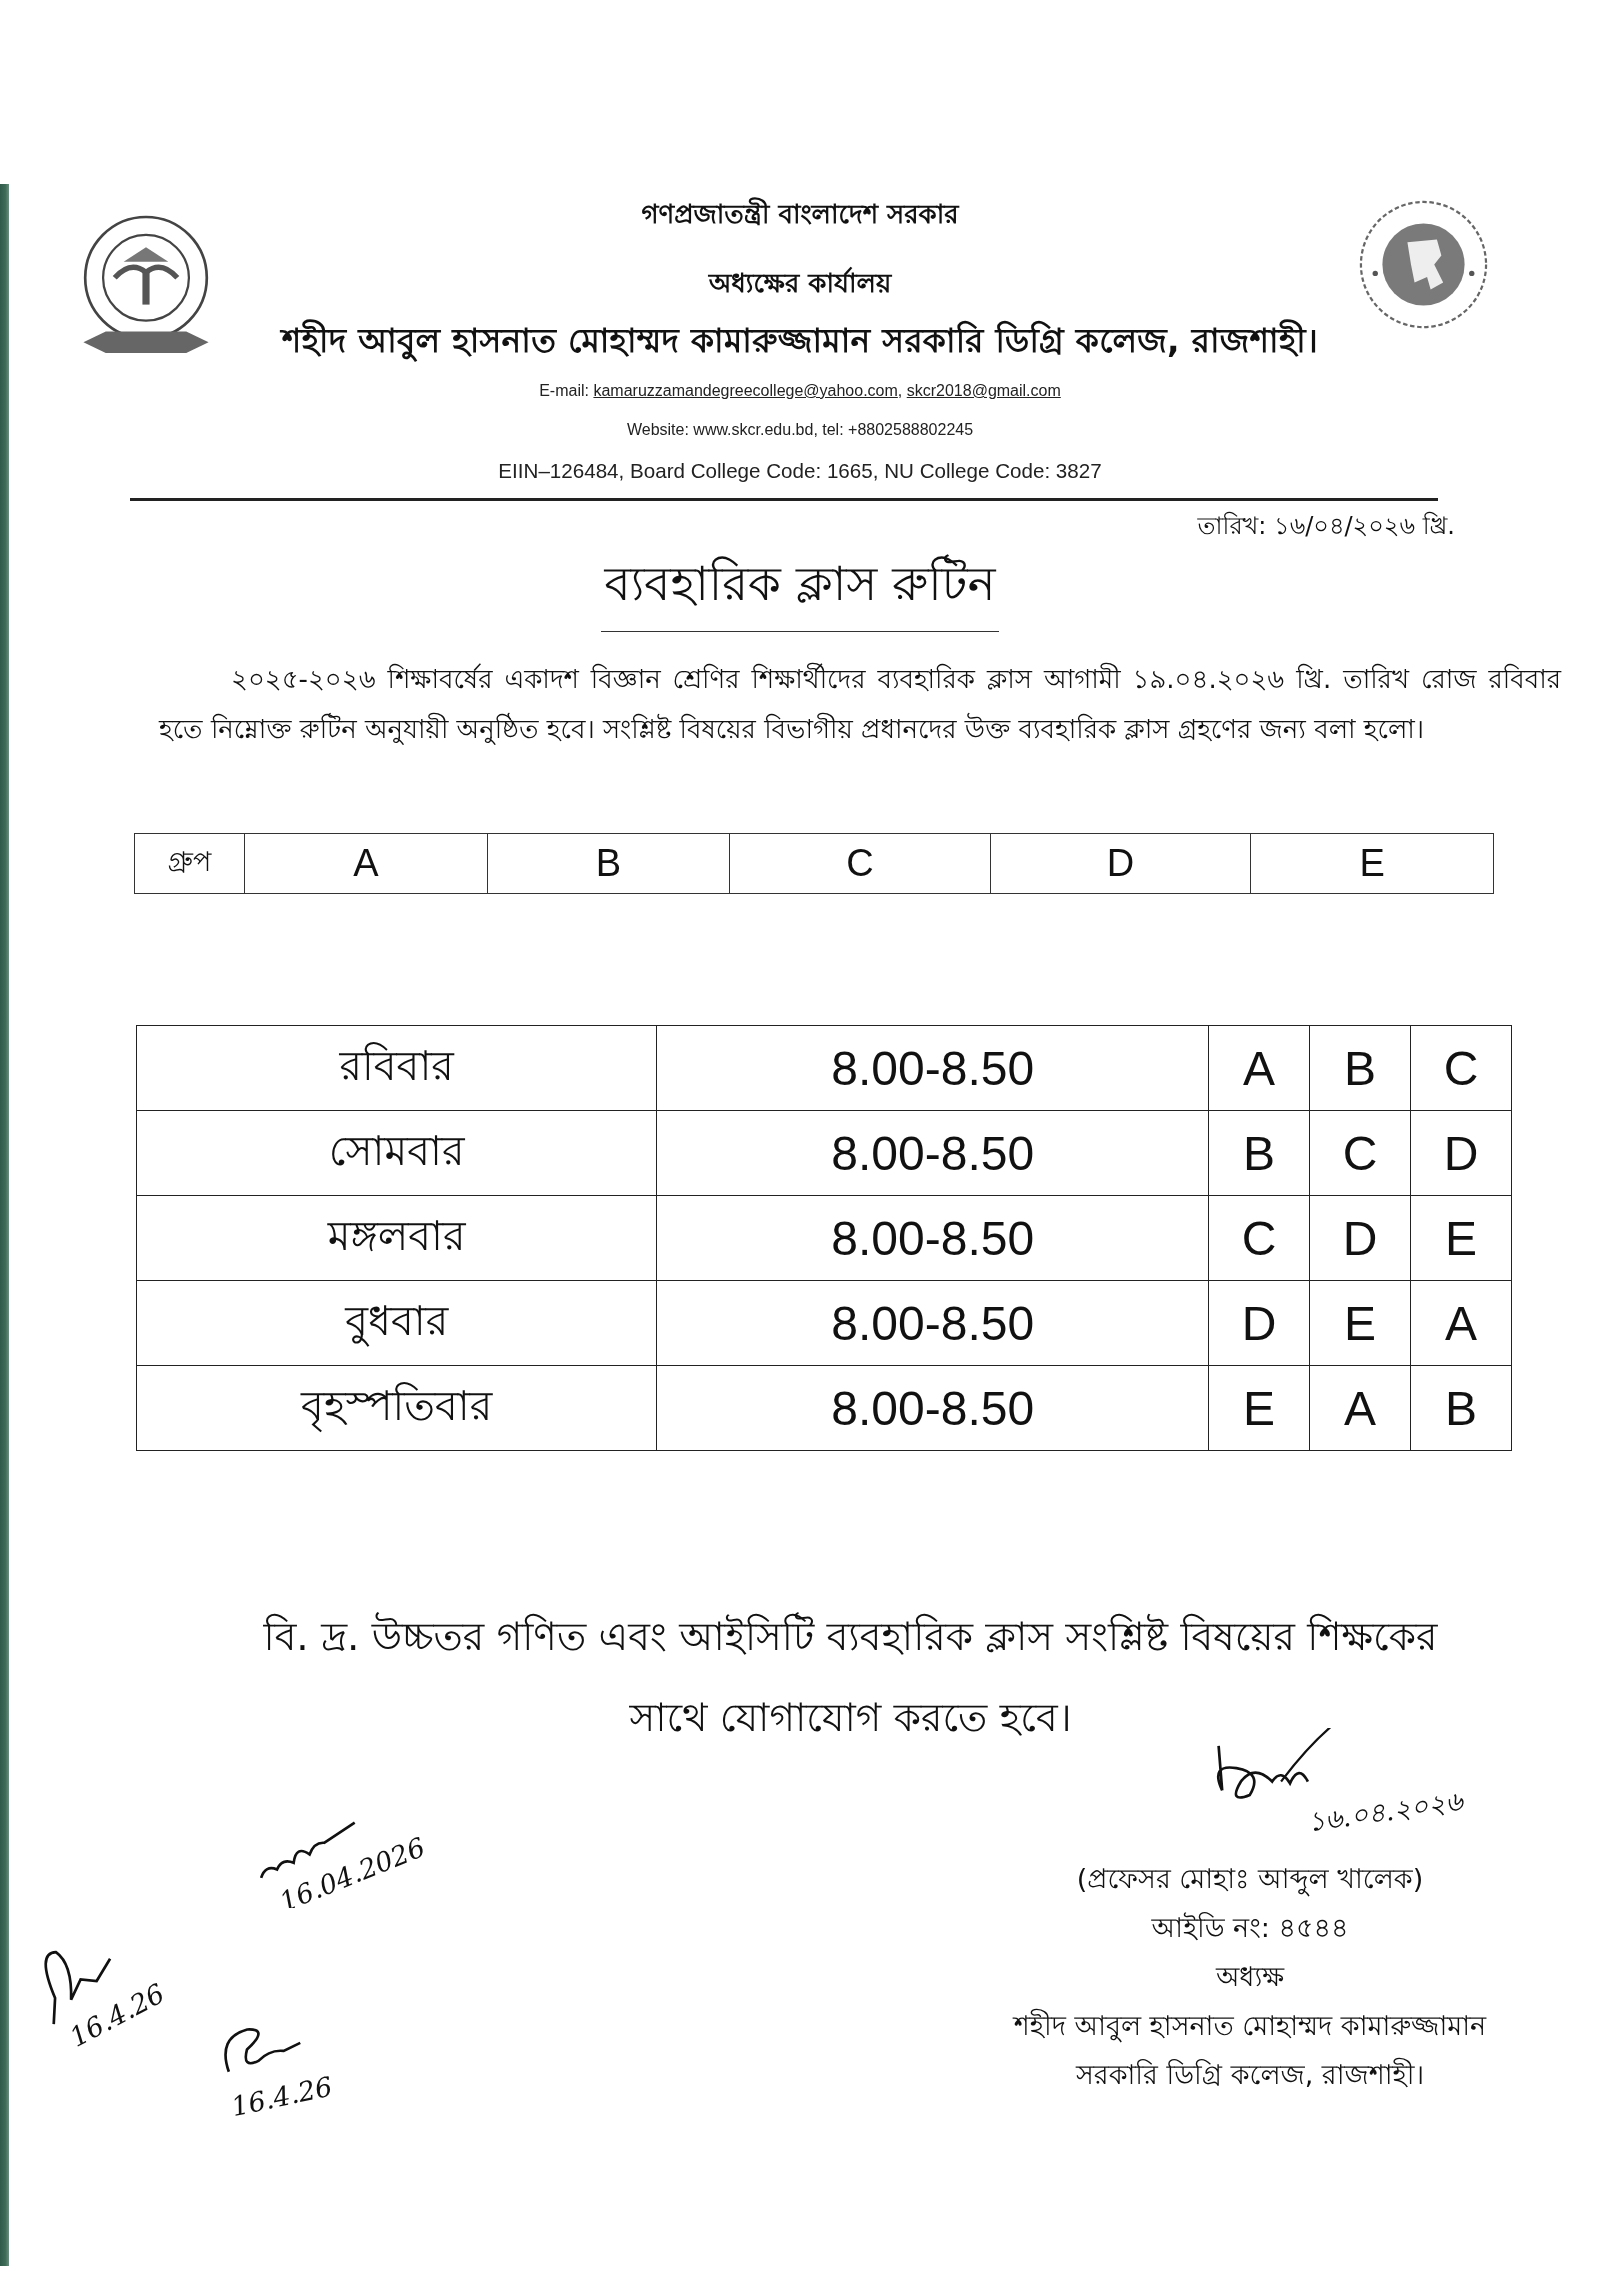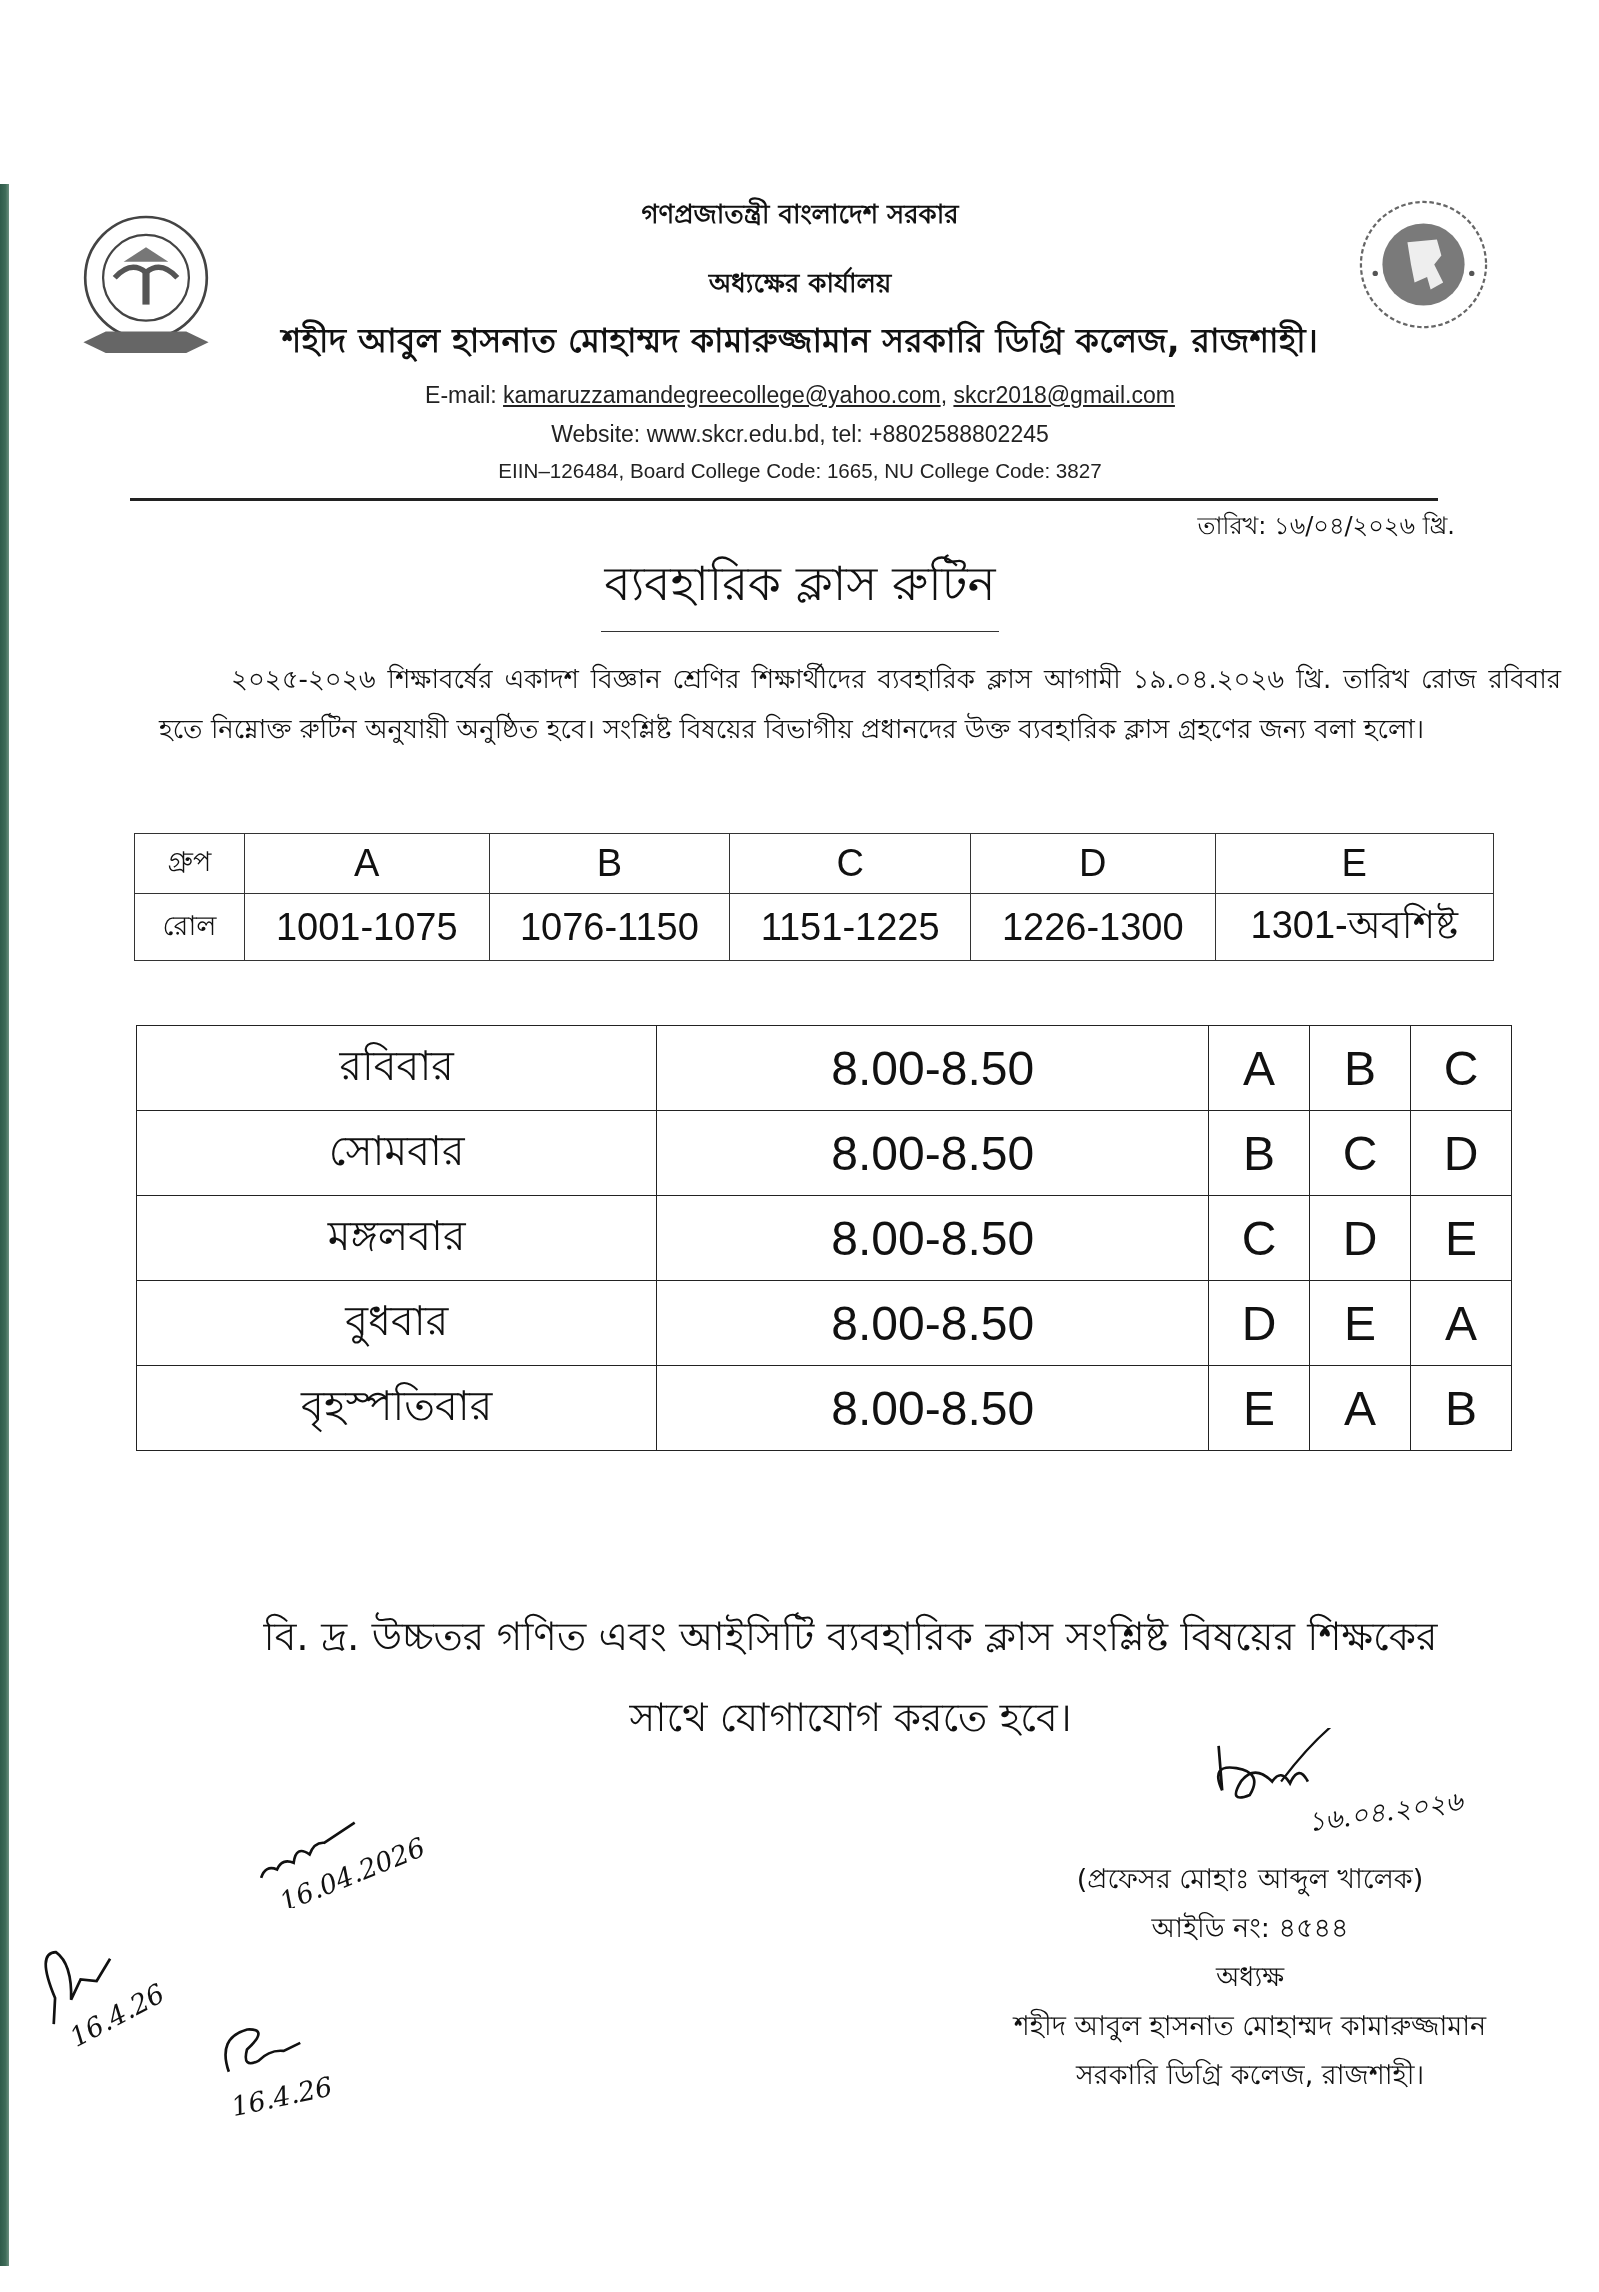--- a/index.html
+++ b/index.html
@@ -13,21 +13,21 @@
     background: linear-gradient(90deg, #2f5a4a, #3e6b58 60%, #6c8f80);
   }
   .logo { position: absolute; }
   .logo-left { left: 70px; top: 208px; width: 152px; height: 161px; }
   .logo-right { left: 1352px; top: 193px; width: 143px; height: 143px; }
 
   .center { position: absolute; left: 0; width: 1600px; text-align: center; }
   .gov { top: 194px; font-size: 26px; font-weight: bold; }
   .office { top: 263px; font-size: 26px; font-weight: bold; }
   .college { top: 315px; font-size: 33px; font-weight: bold; letter-spacing: 0.3px; }
-  .contact { font-family: "Liberation Sans", sans-serif; font-size: 23px; color: #222; }
+  .contact { font-family: "Liberation Sans", sans-serif; font-size: 16px; color: #222; }
   .email { top: 382px; }
   .email a { color: #222; text-decoration: underline; }
   .website { top: 421px; }
   .codes { top: 459px; font-size: 20.6px; }
   .header-rule {
     position: absolute; left: 130px; top: 498px; width: 1308px; height: 2.7px; background: #222;
   }
   .date {
     position: absolute; right: 145px; top: 507px; font-size: 24px;
   }
@@ -123,28 +123,20 @@
 <table class="group-table">
   <tbody>
       <tr>
     <td class="lbl">গ্রুপ</td>
     <td>A</td>
     <td>B</td>
     <td>C</td>
     <td>D</td>
     <td>E</td>
   </tr>
-  <tr>
-    <td class="lbl">রোল</td>
-    <td>1001-1075</td>
-    <td>1076-1150</td>
-    <td>1151-1225</td>
-    <td>1226-1300</td>
-    <td>1301-অবশিষ্ট</td>
-  </tr>
 </tbody>
   </table>
 
 <table class="routine-table">
   <tbody>
   <tr>
     <td class="day">রবিবার</td>
     <td>8.00-8.50</td>
     <td>A</td>
     <td>B</td>

